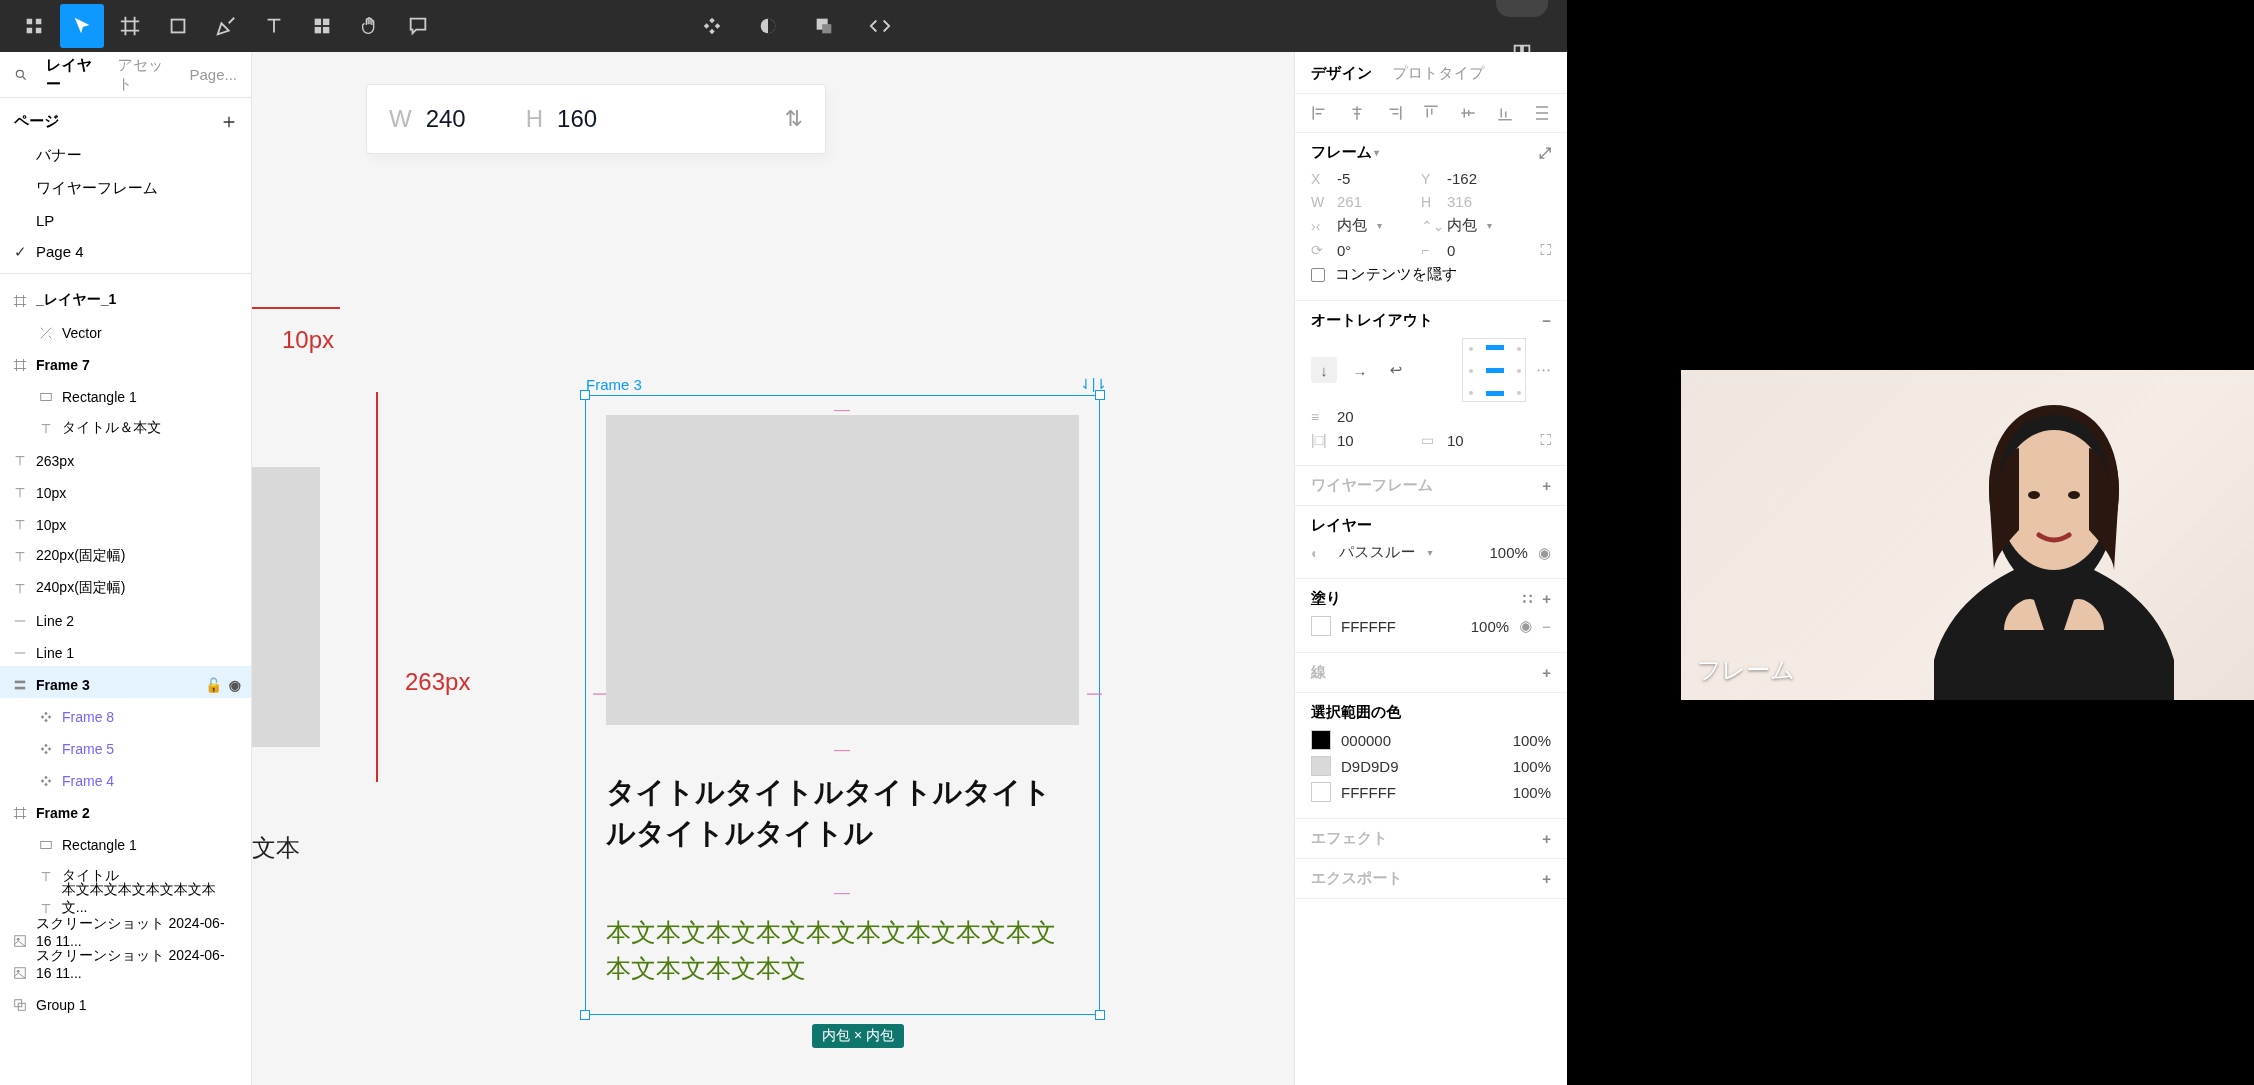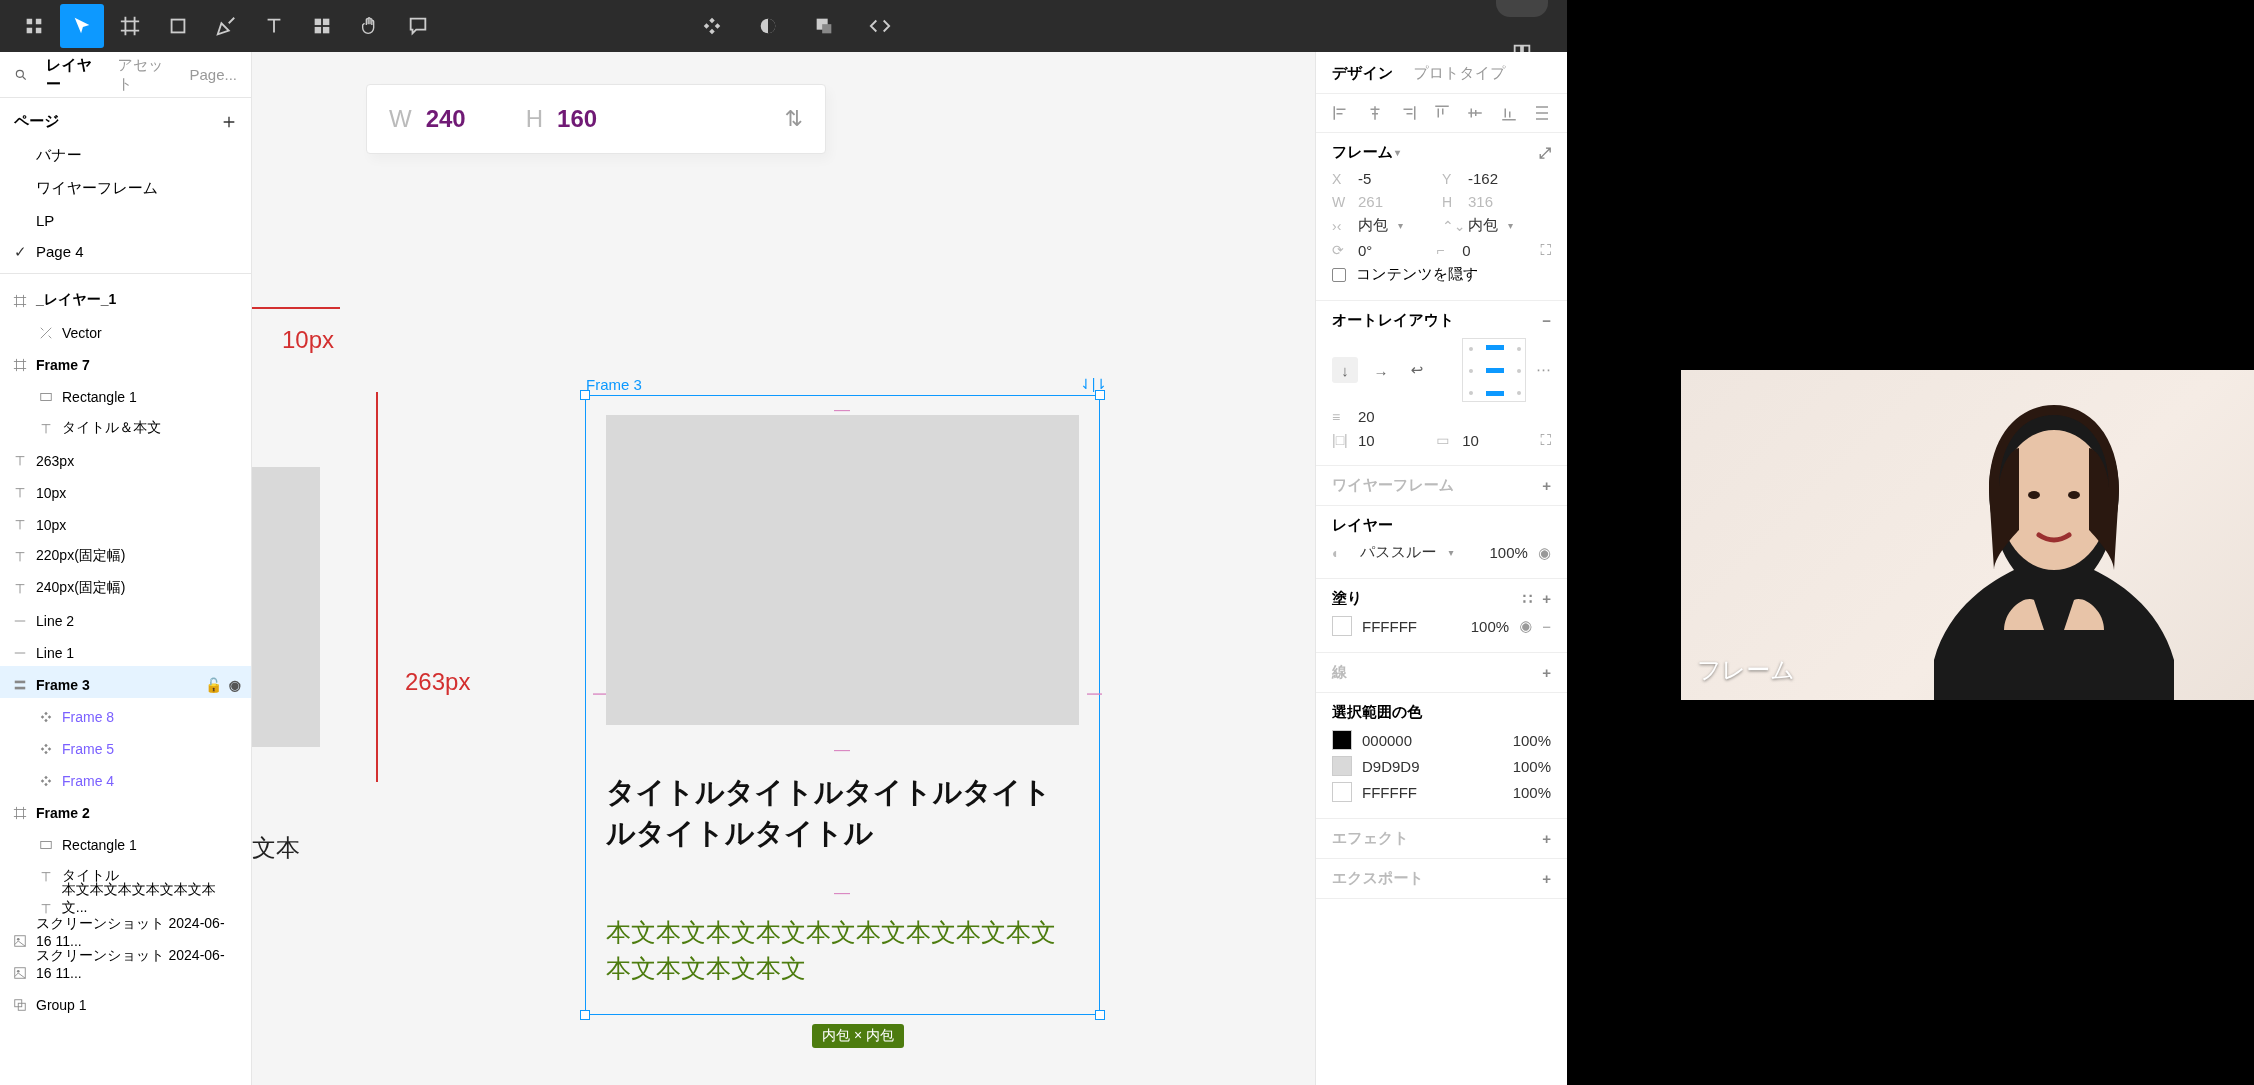--- a/index.html
+++ b/index.html
@@ -43,41 +43,41 @@
 .layer-icon { width: 16px; height: 16px; flex-shrink: 0; display: inline-flex; align-items: center; justify-content: center; color: #888; }
 .layer-icon svg { width: 14px; height: 14px; }
 .layer-actions { position:absolute; right:10px; display:flex; gap:6px; color:#555;}
 
 
 .canvas { position: absolute; left: 252px; right: 252px; top: 52px; bottom: 0; background: #f5f5f5; overflow: hidden; }
 .canvas-inner { position: relative; width: 100%; height: 100%; }
 
 .dims-box { position: absolute; left: 114px; top: 32px; width: 460px; height: 70px; background: #fff; border: 1px solid #e6e6e6; border-radius: 4px; display: flex; align-items: center; padding: 0 22px; font-size: 24px; box-shadow: 4px 6px 12px rgba(0,0,0,0.03); }
 .dims-box .lbl { color: #bbb; margin-right: 14px; }
-.dims-box .val { color: #701a75; margin-right: 60px; font-weight: bold; }
+.dims-box .val { color: #0f172a; margin-right: 60px; }
 .dims-box .link-ico { margin-left: auto; color: #999; font-size: 22px; }
 
 .anno-red { position: absolute; color: #d32f2f; font-size: 24px; }
 .anno-line { position: absolute; background: #d32f2f; }
 .grey-block { position: absolute; background: #d9d9d9; }
 .anno-black { position: absolute; color: #222; font-size: 24px; }
 
 .frame-label { position: absolute; color: #0d99ff; font-size: 15px; }
 .sel-frame { position: absolute; border: 1.5px solid #0d99ff; }
 .sel-handle { position: absolute; width: 10px; height: 10px; background: #fff; border: 1.5px solid #0d99ff; }
 
 .card-img { position: absolute; background: #d9d9d9; }
 .card-title { position: absolute; font-size: 29px; font-weight: 700; line-height: 1.4; color: #111; }
 .card-body { position: absolute; font-size: 25px; line-height: 1.45; color: #4d7c0f; }
 .spacing-gap { position: absolute; color: #d986c1; font-size: 16px; text-align: center; }
-.badge { position: absolute; background: #4d7c0f; color: #fff; font-size: 14px; padding: 3px 10px; border-radius: 3px; }
+.badge { position: absolute; background: #0f766e; color: #fff; font-size: 14px; padding: 3px 10px; border-radius: 3px; }
 .al-icon { position: absolute; color: #0d99ff; font-size: 14px; }
 
 
-.right-panel { position: absolute; right: 0; top: 52px; width: 252px; height: calc(100% - 52px); background: #fff; border-left: 1px solid #e6e6e6; font-size: 15px; overflow: hidden; }
+.right-panel { position: absolute; right: 0; top: 52px; width: 273px; height: calc(100% - 52px); background: #fff; border-left: 1px solid #e6e6e6; font-size: 15px; overflow: hidden; }
 .rp-tabs { display: flex; gap: 20px; padding: 12px 16px 10px; border-bottom: 1px solid #eee; }
 .rp-tab { font-size: 15px; color: #999; cursor: pointer; }
 .rp-tab.active { color: #000; font-weight: 600; }
 .rp-align-row { display: flex; justify-content: space-between; padding: 10px 16px; border-bottom: 1px solid #eee; }
 .rp-align-row .ai { width: 18px; height: 18px; color: #999; cursor: pointer; }
 
 .rp-section { border-bottom: 1px solid #eee; padding: 10px 16px; }
 .rp-sec-head { display: flex; align-items: center; justify-content: space-between; font-weight: 600; margin-bottom: 8px; }
 .rp-sec-head .ic { color: #888; cursor: pointer; }
 .rp-row { display: flex; align-items: center; gap: 10px; margin: 6px 0; font-size: 15px; }

